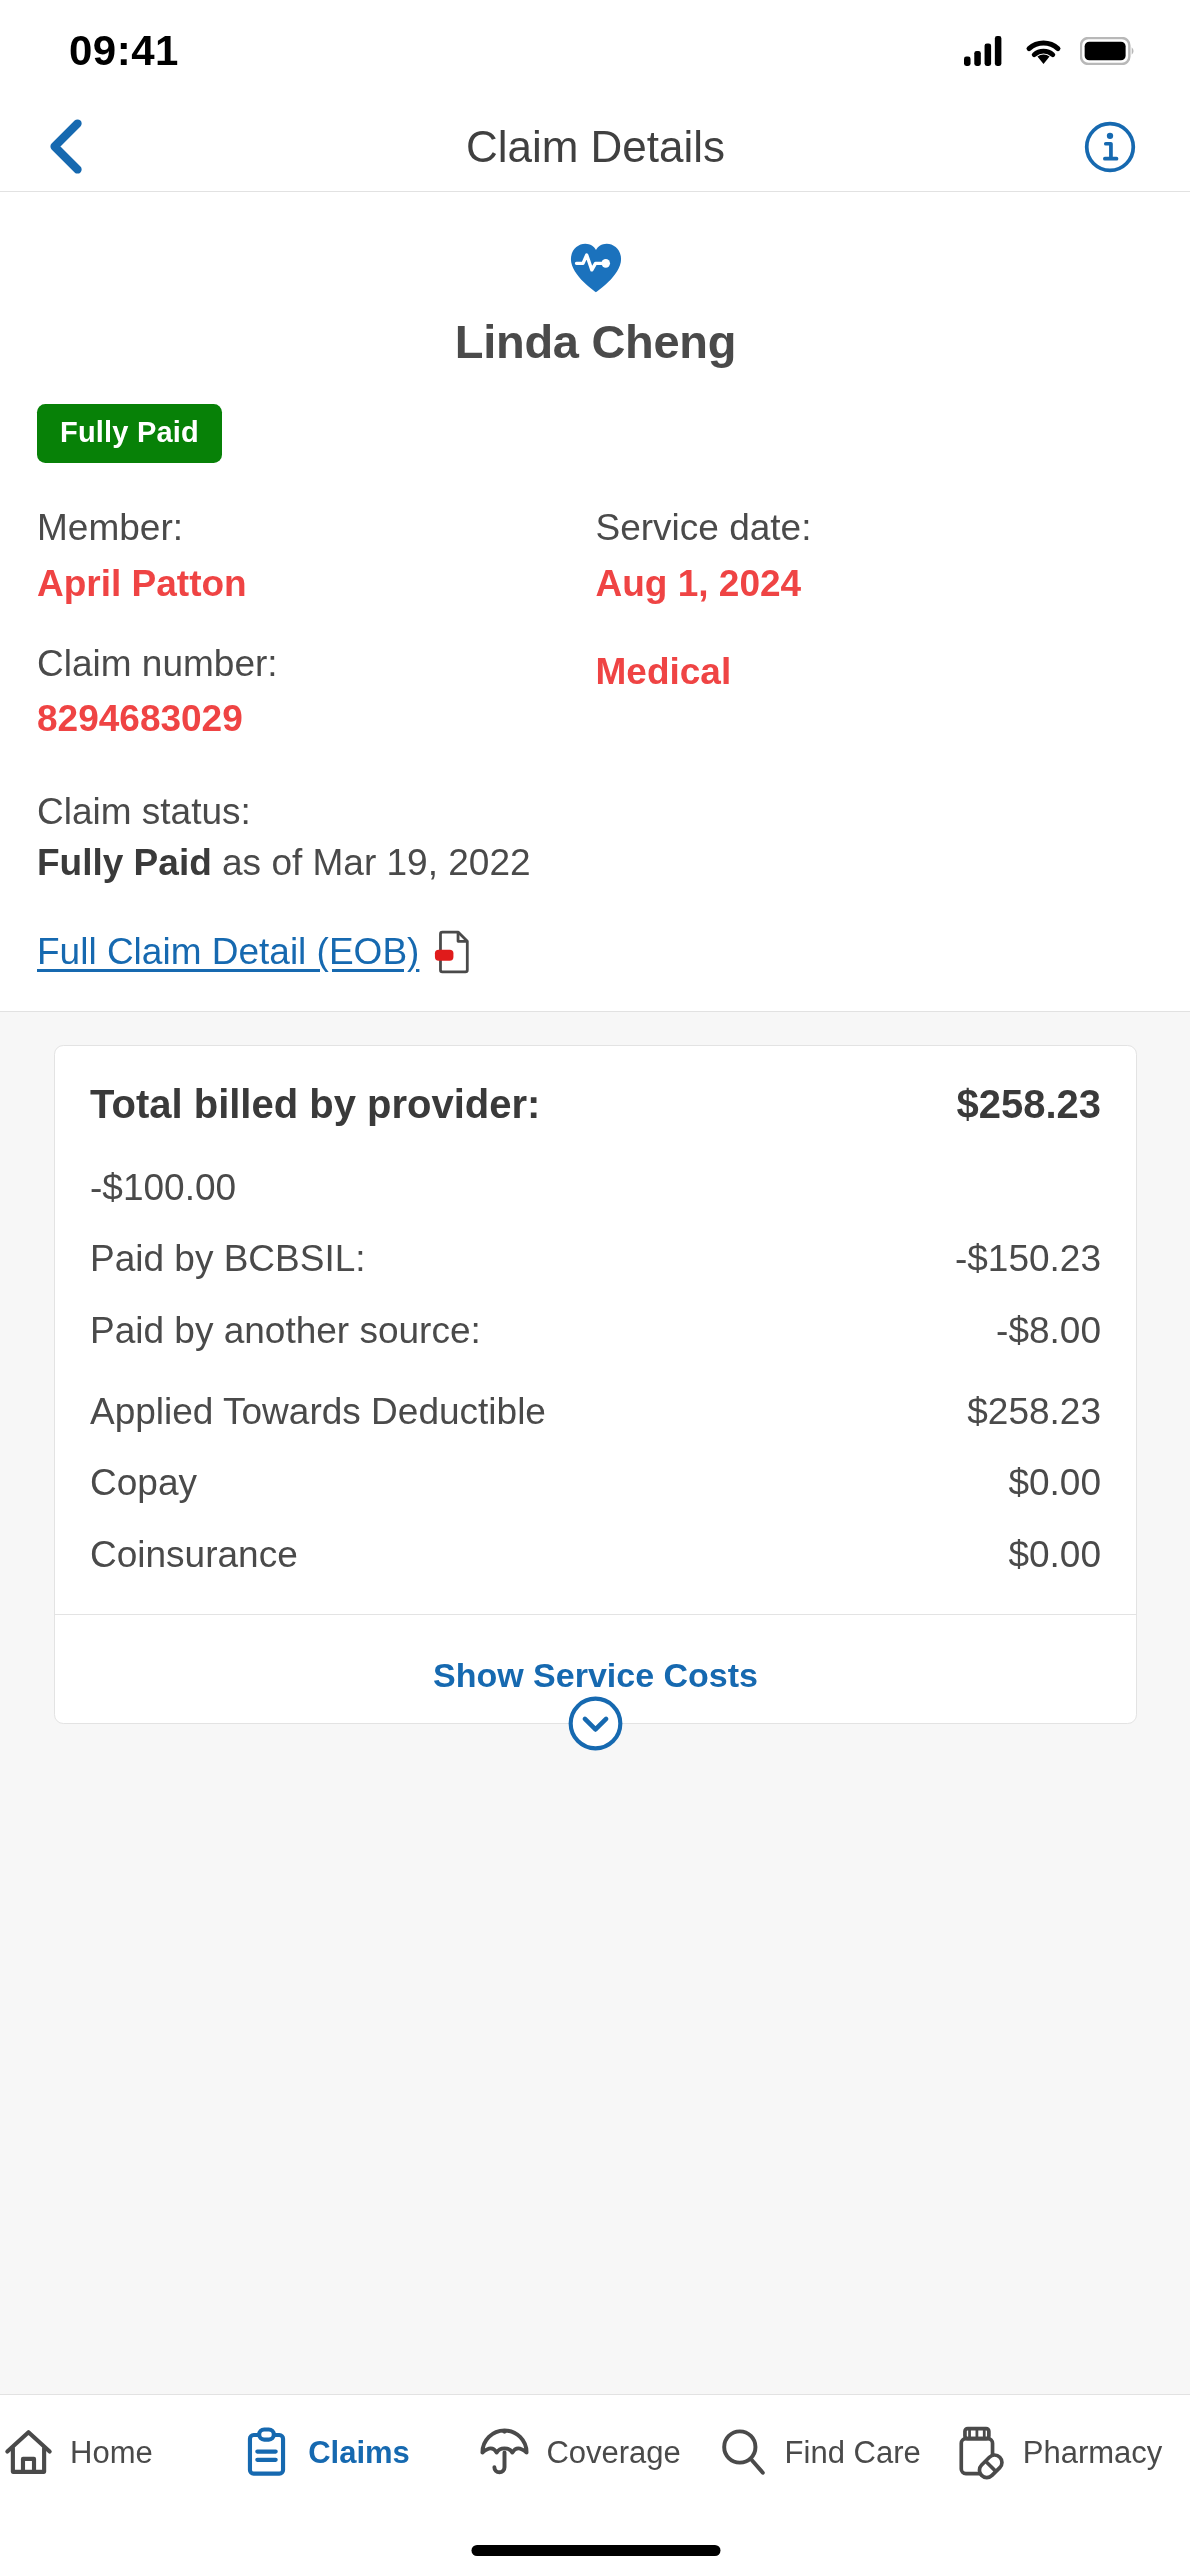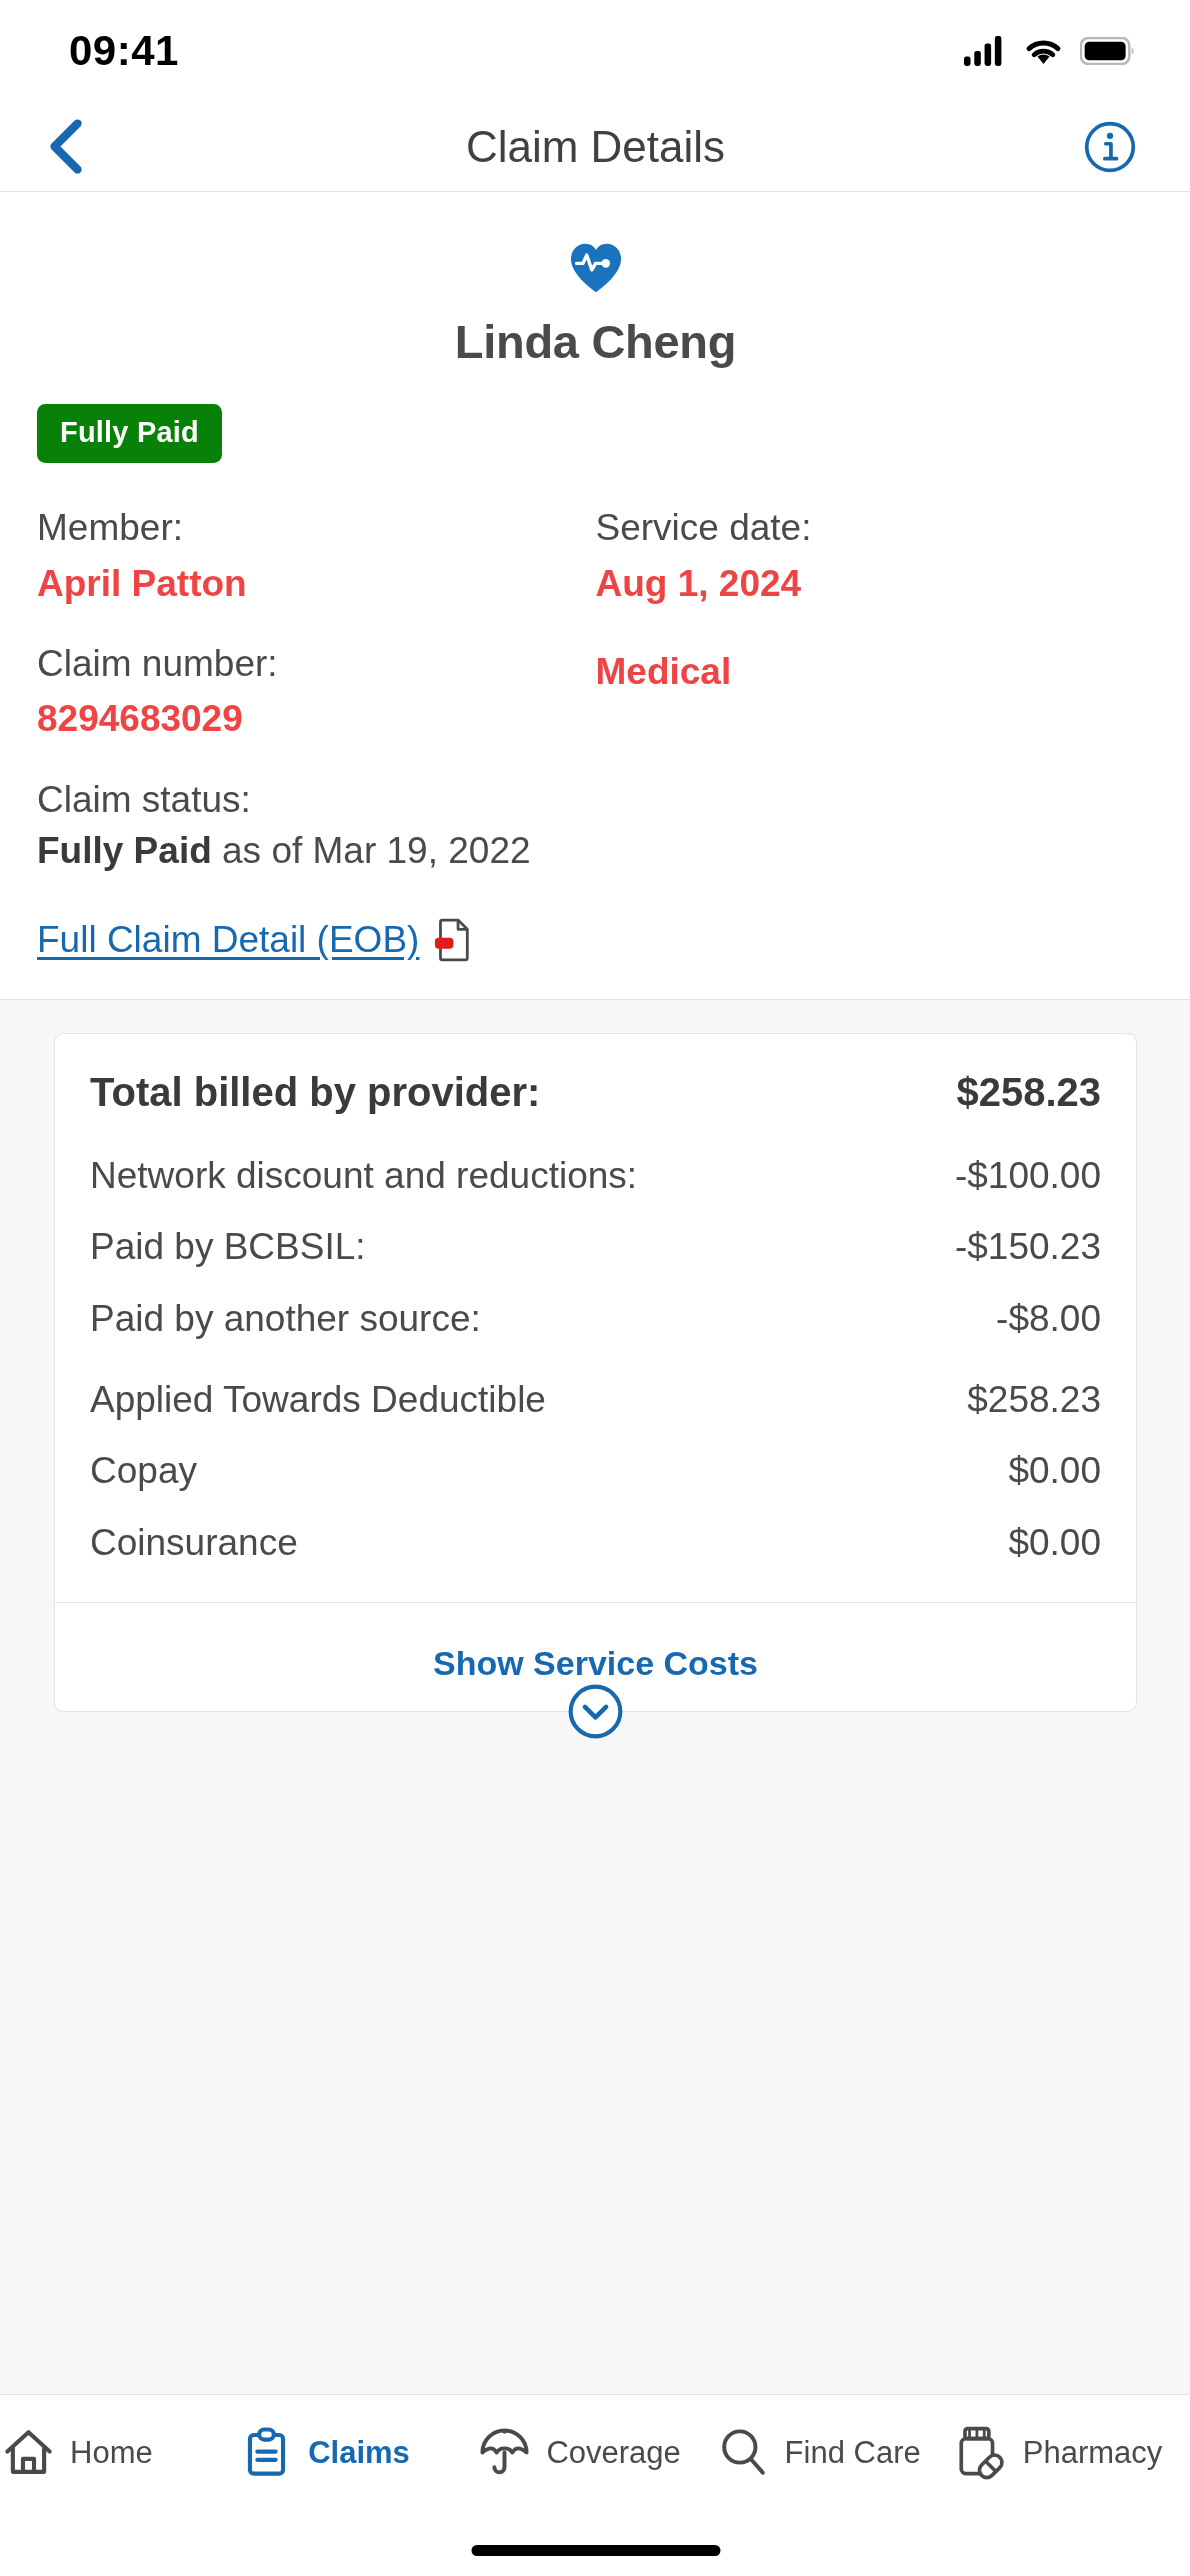--- a/index.html
+++ b/index.html
@@ -28,21 +28,21 @@
   
   .info-panel { background:#fff; padding:50px 37px 37px 37px; }
   .plan-row { display:flex; align-items:center; gap:20.4px;flex-direction:column; }
   .plan-name { font-size:47px; font-weight:700; color:#4a4a4a; letter-spacing:-0.3px; }
   .badge { display:inline-block; margin-top:35px; background:#078107; color:#fff; font-size:29px; font-weight:700; padding:12px 23px 14px 23px; border-radius:8.3px; letter-spacing:0.2px; }
 
   .grid { margin-top:41px; display:grid; grid-template-columns:1fr 1fr; row-gap:33px; }
   .cell { padding-right:18.5px; }
   .cell .lbl { font-size:37px; font-weight:400; color:#4a4a4a; line-height:1.28; }
   .cell .val { font-size:37px; font-weight:700; color:#ef4444; line-height:1.28; margin-top:8px; }
-  .cell.full { grid-column:1 / -1; }
+  .cell.full { grid-column:1 / -1;margin-top:12px; }
   .status-line { font-size:37px; color:#4a4a4a; line-height:1.28; margin-top:3.7px; }
   .status-line b { font-weight:700; color:#3a3a3a; }
 
   .eob { margin-top:43px; display:flex; align-items:center; gap:15px; }
   .eob a { font-size:37px; color:#1669b0; text-decoration:underline; text-underline-offset:4.6px; }
 
   
   .gray-section { background:#f7f7f7; border-top:1.9px solid #e2e2e2; flex:1 1 auto; padding:33px 54px 0 54px; }
   .card { background:#fff; border:1.9px solid #e3e3e3; border-radius:9.3px; overflow:hidden; }
   .row { display:flex; justify-content:space-between; align-items:flex-start; padding:0 35px; gap:18.5px; }
@@ -157,21 +157,20 @@
 
     <div class="gray-section">
       <div class="card">
 
         <div class="row head">
           <div class="name">Total billed by provider:</div>
           <div class="amt">$258.23</div>
         </div>
 
         <div class="row item">
-          <div class="name">Network discount and reductions:</div>
           <div class="amt">-$100.00</div>
         </div>
         <div class="row item">
           <div class="name">Paid by BCBSIL:</div>
           <div class="amt">-$150.23</div>
         </div>
         <div class="row item">
           <div class="name">Paid by another source:</div>
           <div class="amt">-$8.00</div>
         </div>

